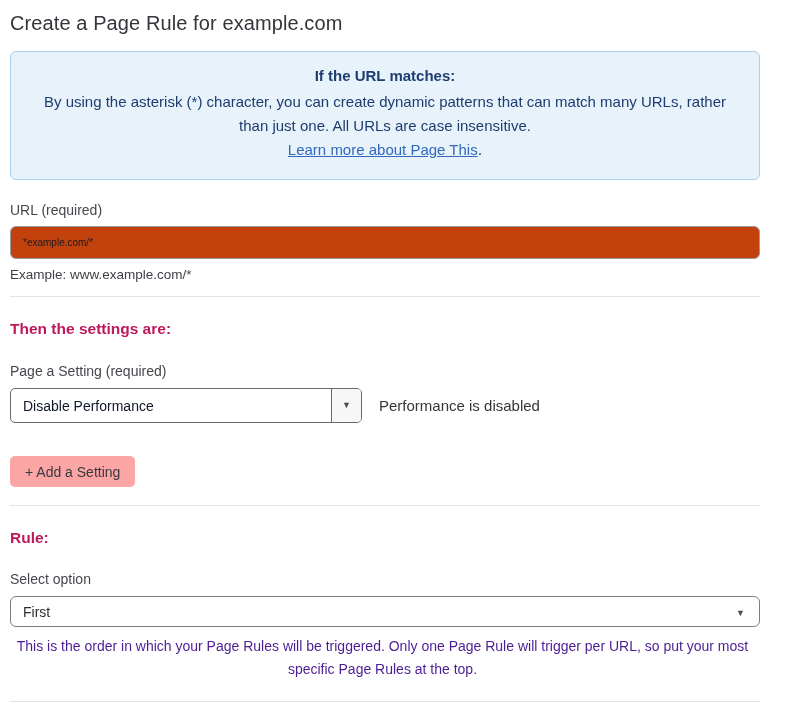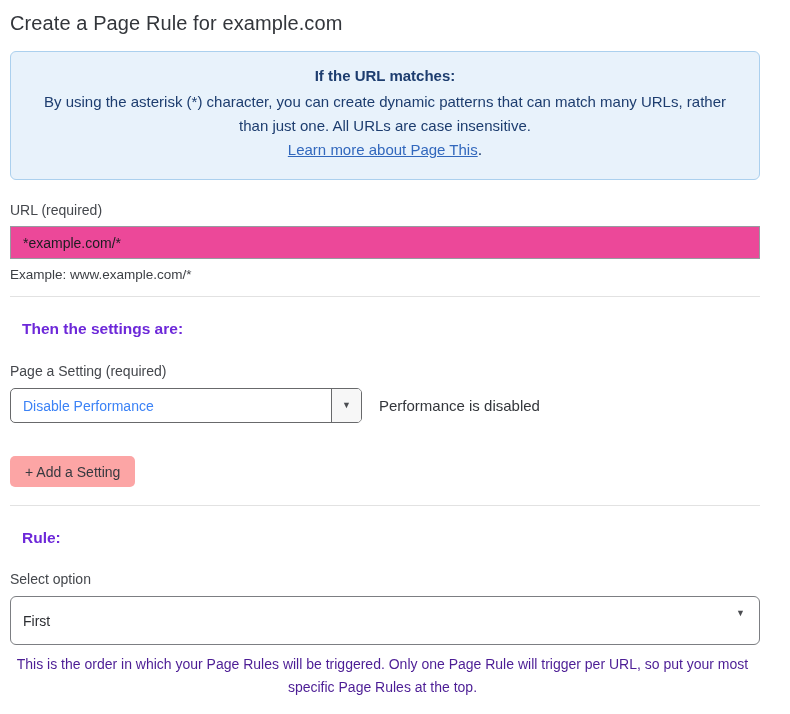--- a/index.html
+++ b/index.html
@@ -53,46 +53,45 @@
   .field-label {
     font-size: 14px;
     color: #44474c;
     margin-top: 22px;
     margin-bottom: 8px;
   }
   .url-input {
     display: block;
     width: 750px;
     height: 33px;
-    background: #ec4899;
+    background: #c2410c;
     border: 1px solid #979aa0;
-    border-radius: 0;
+    border-radius: 6px;
     padding: 0 12px;
     font-family: "Liberation Sans", sans-serif;
-    font-size: 14px;
+    font-size: 10px;
     color: #1b1d21;
     outline: none;
   }
   .helper-text {
     font-size: 13.5px;
     color: #3c3f44;
     margin-top: 8px;
   }
   .divider {
     border: none;
     border-top: 1px solid #e2e2e2;
     width: 750px;
     margin-top: 14px;
   }
   .section-heading {
     font-size: 15.5px;
     font-weight: bold;
-    color: #6d28d9;
+    color: #be185d;
     margin-top: 23px;
-    margin-left: 12px;
   }
   .sub-label {
     font-size: 14px;
     color: #44474c;
     margin-top: 25px;
     margin-bottom: 9px;
   }
   .setting-row {
     display: flex;
     align-items: center;
@@ -107,21 +106,21 @@
     border-radius: 5px;
     cursor: pointer;
     overflow: hidden;
   }
   .setting-select-value {
     flex: 1;
     display: flex;
     align-items: center;
     padding-left: 12px;
     font-size: 14px;
-    color: #3b82f6;
+    color: #0f172a;
   }
   .setting-select-arrowbox {
     width: 30px;
     background: #f7f7f7;
     border-left: 1px solid #68696b;
     display: flex;
     align-items: center;
     justify-content: center;
   }
   .caret-down {
@@ -145,21 +144,21 @@
     padding: 0 15px;
   }
   .btn-gray {
     background: #fca5a5;
     color: #36393f;
   }
   .add-setting-btn { margin-top: 33px; height: 31px; }
   .order-select {
     position: relative;
     width: 750px;
-    height: 49px;
+    height: 31px;
     background: #ffffff;
     border: 1px solid #7c7e82;
     border-radius: 6px;
     display: flex;
     align-items: center;
     padding: 0 12px;
     font-size: 14px;
     color: #2b2d31;
     cursor: pointer;
   }

